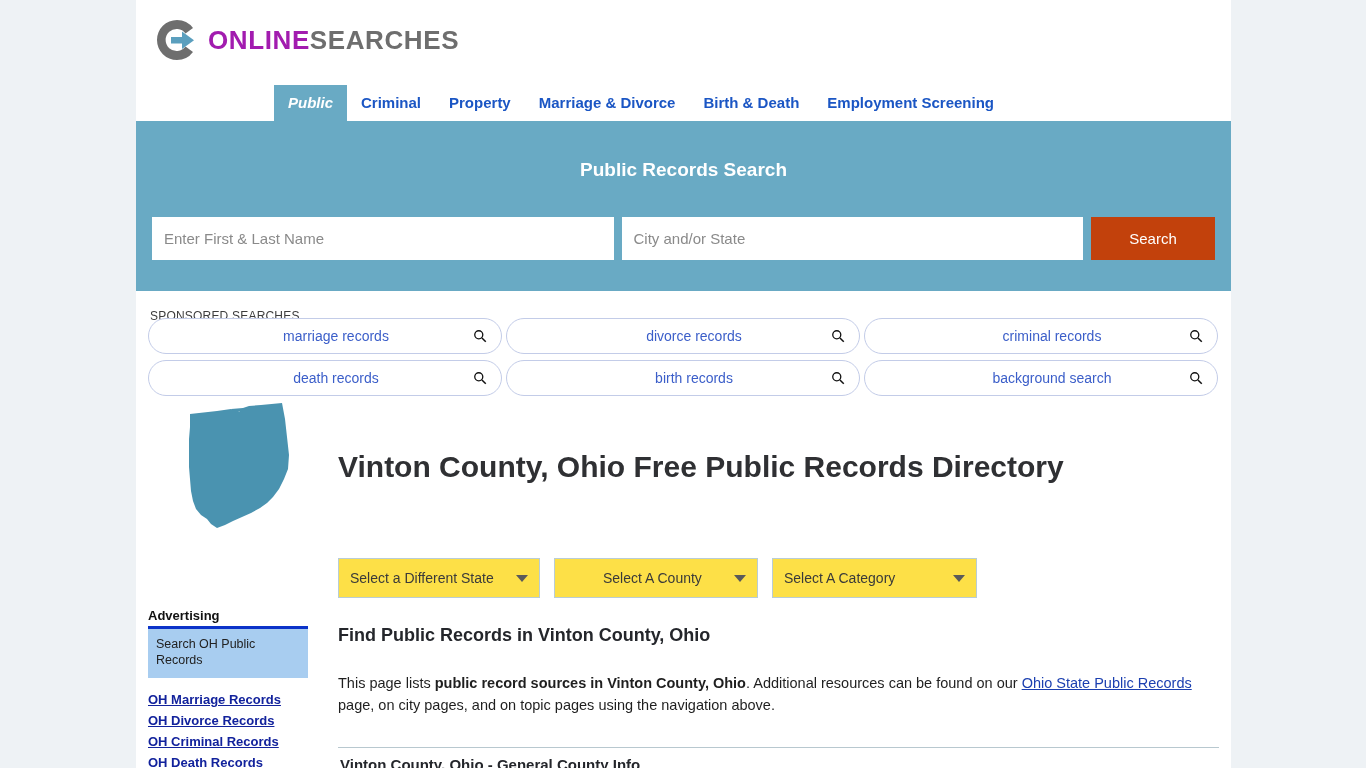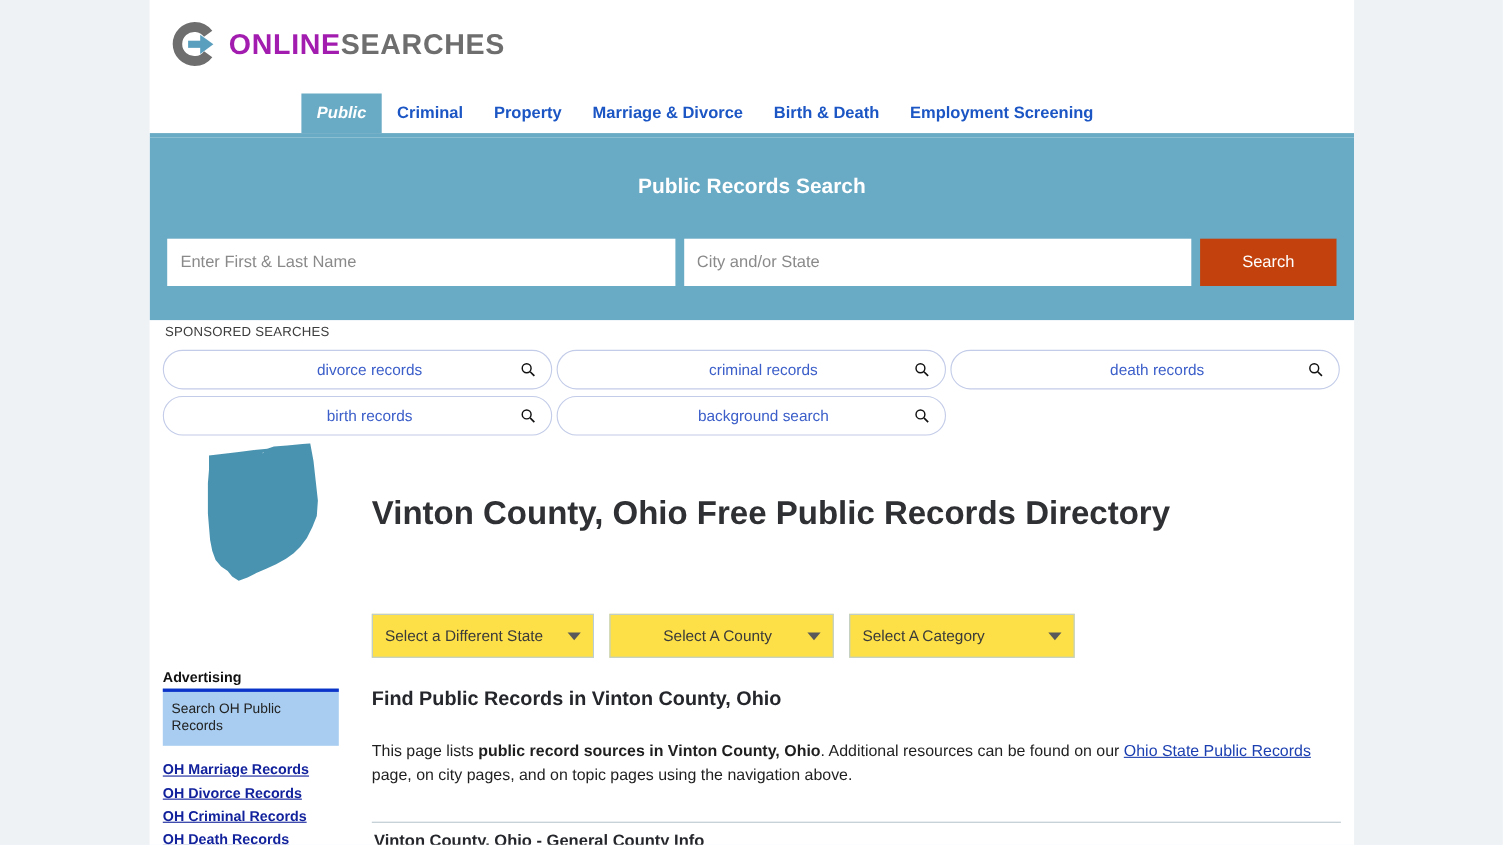--- a/index.html
+++ b/index.html
@@ -112,21 +112,21 @@
     border: none;
     color: #fff;
     font-size: 15px;
     font-family: "Liberation Sans", sans-serif;
     cursor: pointer;
   }
 
   
   .sponsored-label {
     position: absolute;
-    left: 14px; top: 294px;
+    left: 14px; top: 309px;
     font-size: 12px;
     color: #3c3c3c;
     letter-spacing: .2px;
   }
   .pill-grid {
     position: absolute;
     left: 12px; top: 318px;
     width: 1071px;
     display: flex;
     flex-wrap: wrap;
@@ -302,20 +302,27 @@
     <div class="hero-form">
       <input class="hero-input" type="text" placeholder="Enter First &amp; Last Name" style="">
       <input class="hero-input" type="text" placeholder="City and/or State" style="">
       <button class="hero-btn">Search</button>
     </div>
   </div>
 
   <div class="sponsored-label">SPONSORED SEARCHES</div>
   <div class="pill-grid">
     <div class="pill">
+      <span class="pill-text">marriage records</span>
+      <svg class="pill-ico" viewBox="0 0 16 16">
+          <circle cx="6.6" cy="6.6" r="4.6" fill="none" stroke="#111" stroke-width="1.5"></circle>
+          <line x1="10.2" y1="10.2" x2="14.6" y2="14.6" stroke="#111" stroke-width="1.7"></line>
+        </svg>
+    </div>
+    <div class="pill">
       <span class="pill-text">divorce records</span>
       <svg class="pill-ico" viewBox="0 0 16 16">
           <circle cx="6.6" cy="6.6" r="4.6" fill="none" stroke="#111" stroke-width="1.5"></circle>
           <line x1="10.2" y1="10.2" x2="14.6" y2="14.6" stroke="#111" stroke-width="1.7"></line>
         </svg>
     </div>
     <div class="pill">
       <span class="pill-text">criminal records</span>
       <svg class="pill-ico" viewBox="0 0 16 16">
           <circle cx="6.6" cy="6.6" r="4.6" fill="none" stroke="#111" stroke-width="1.5"></circle>

